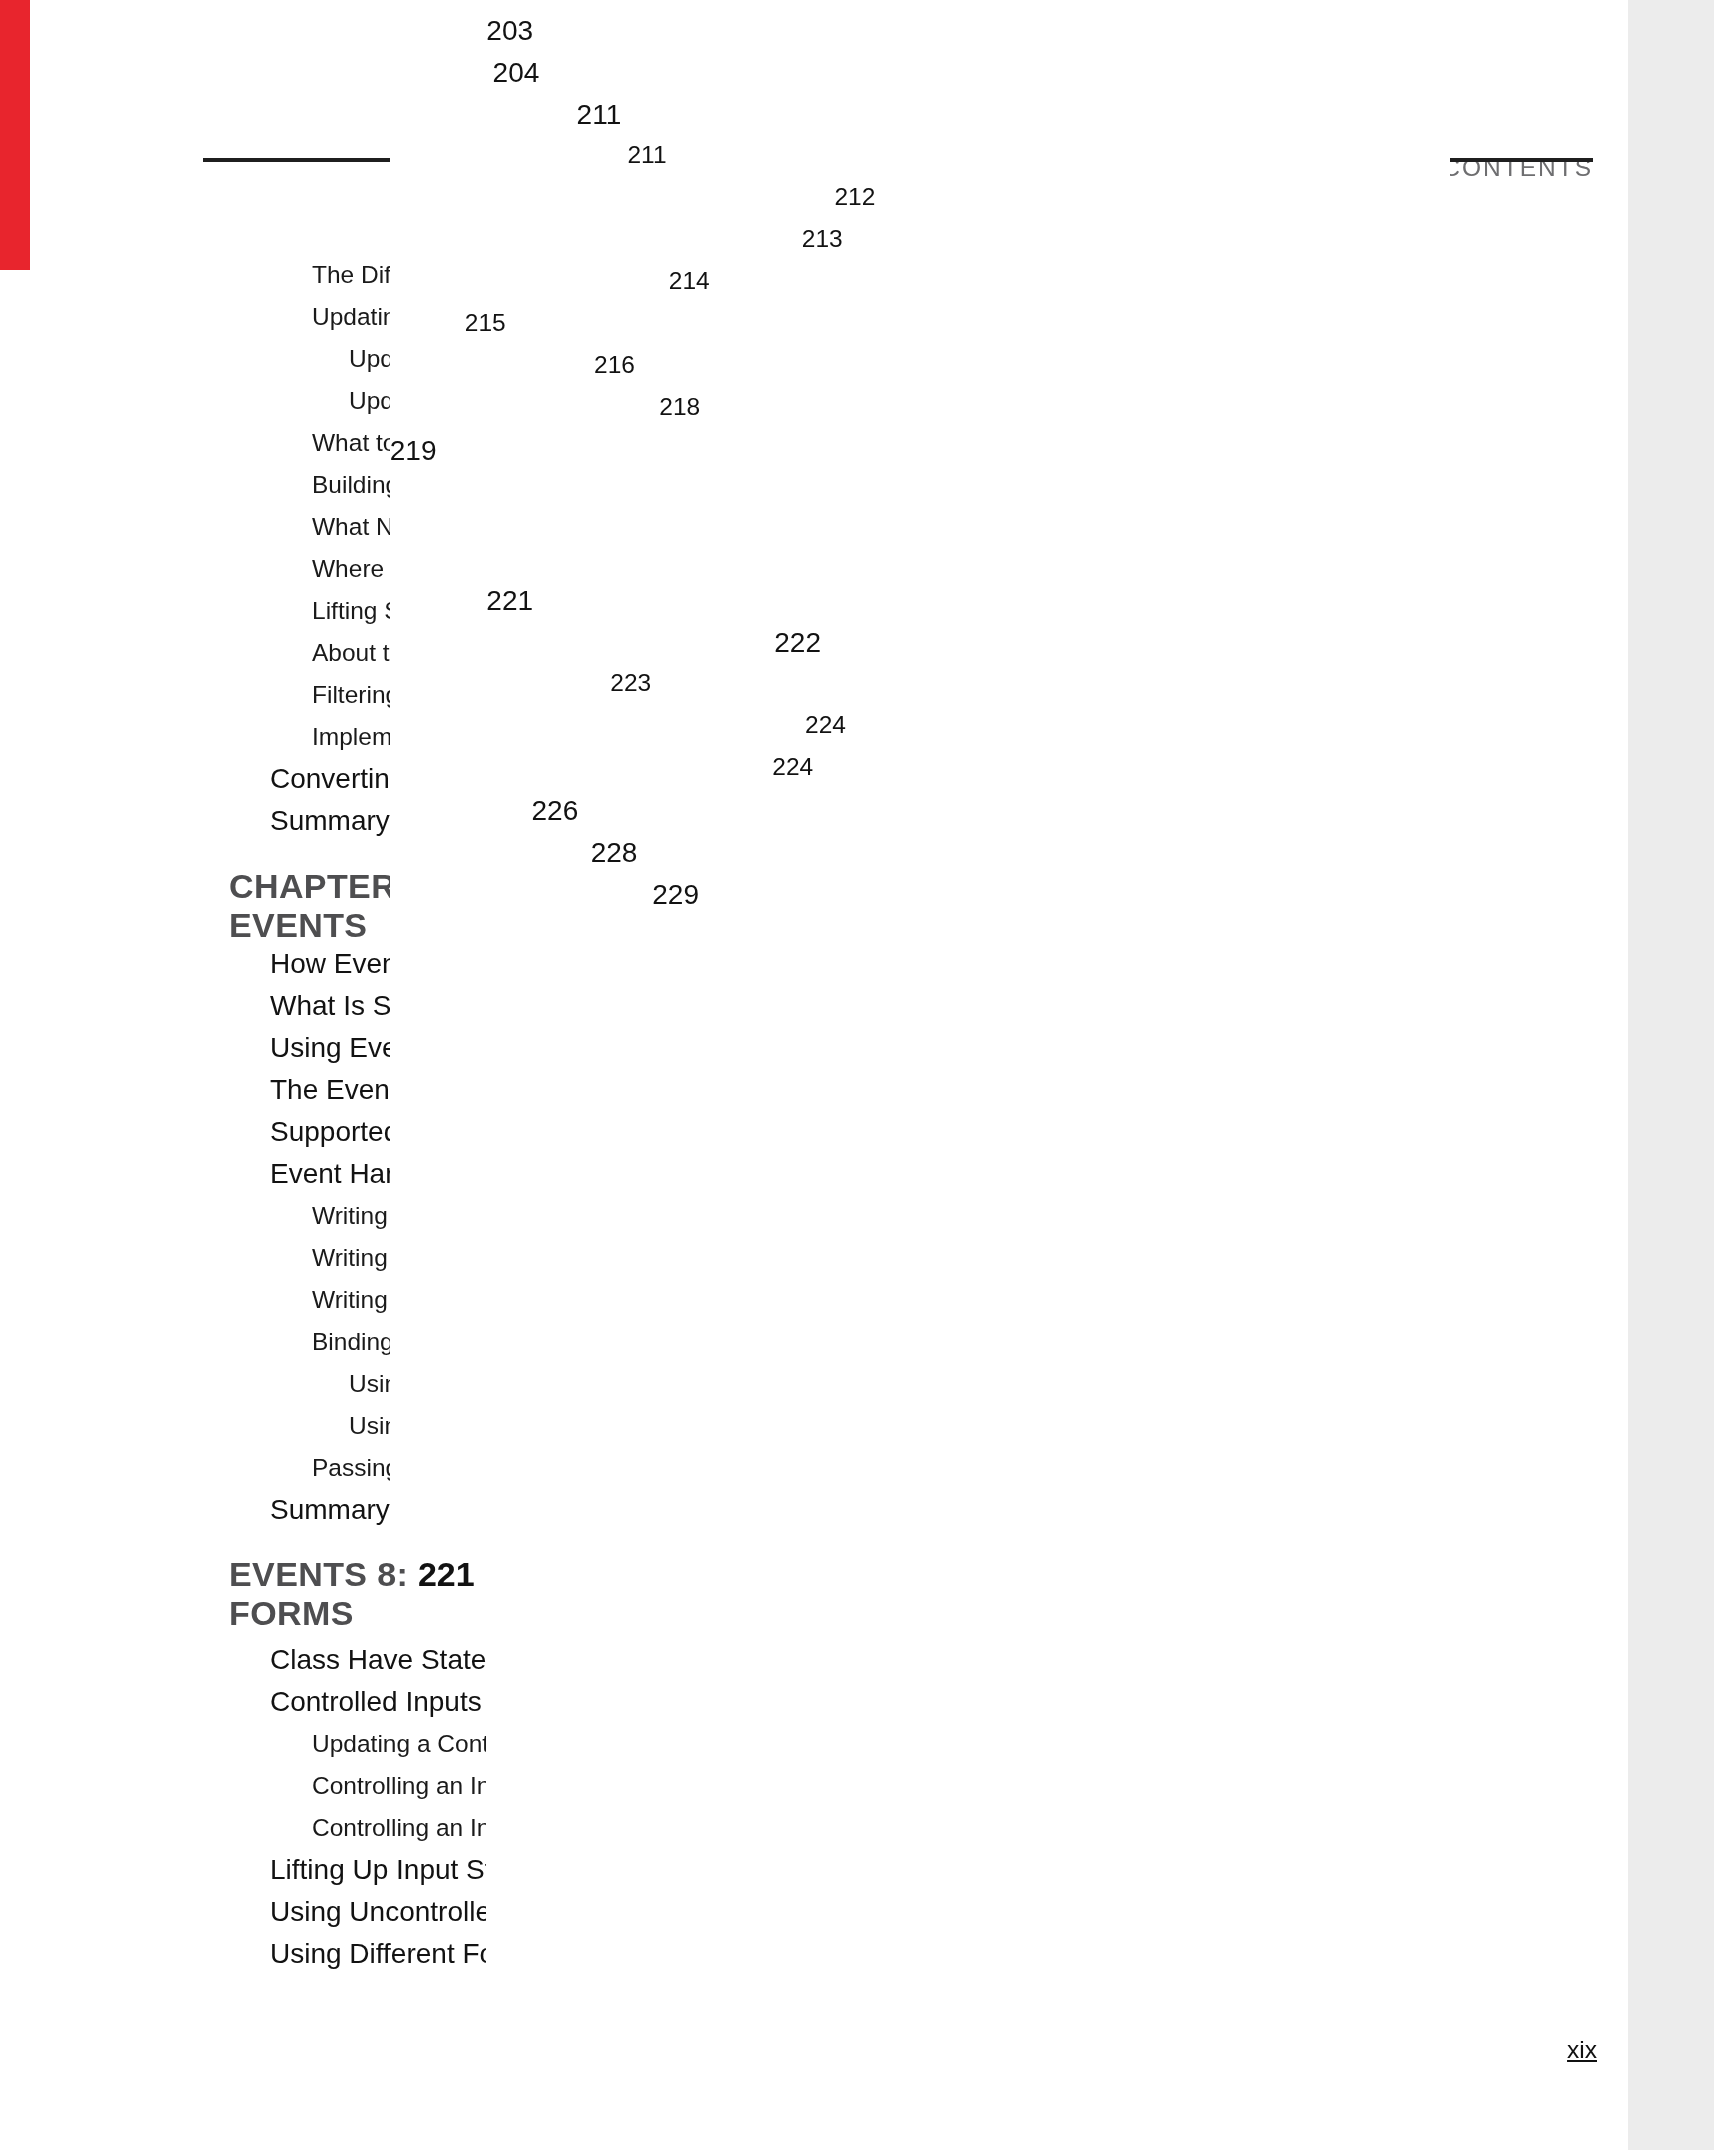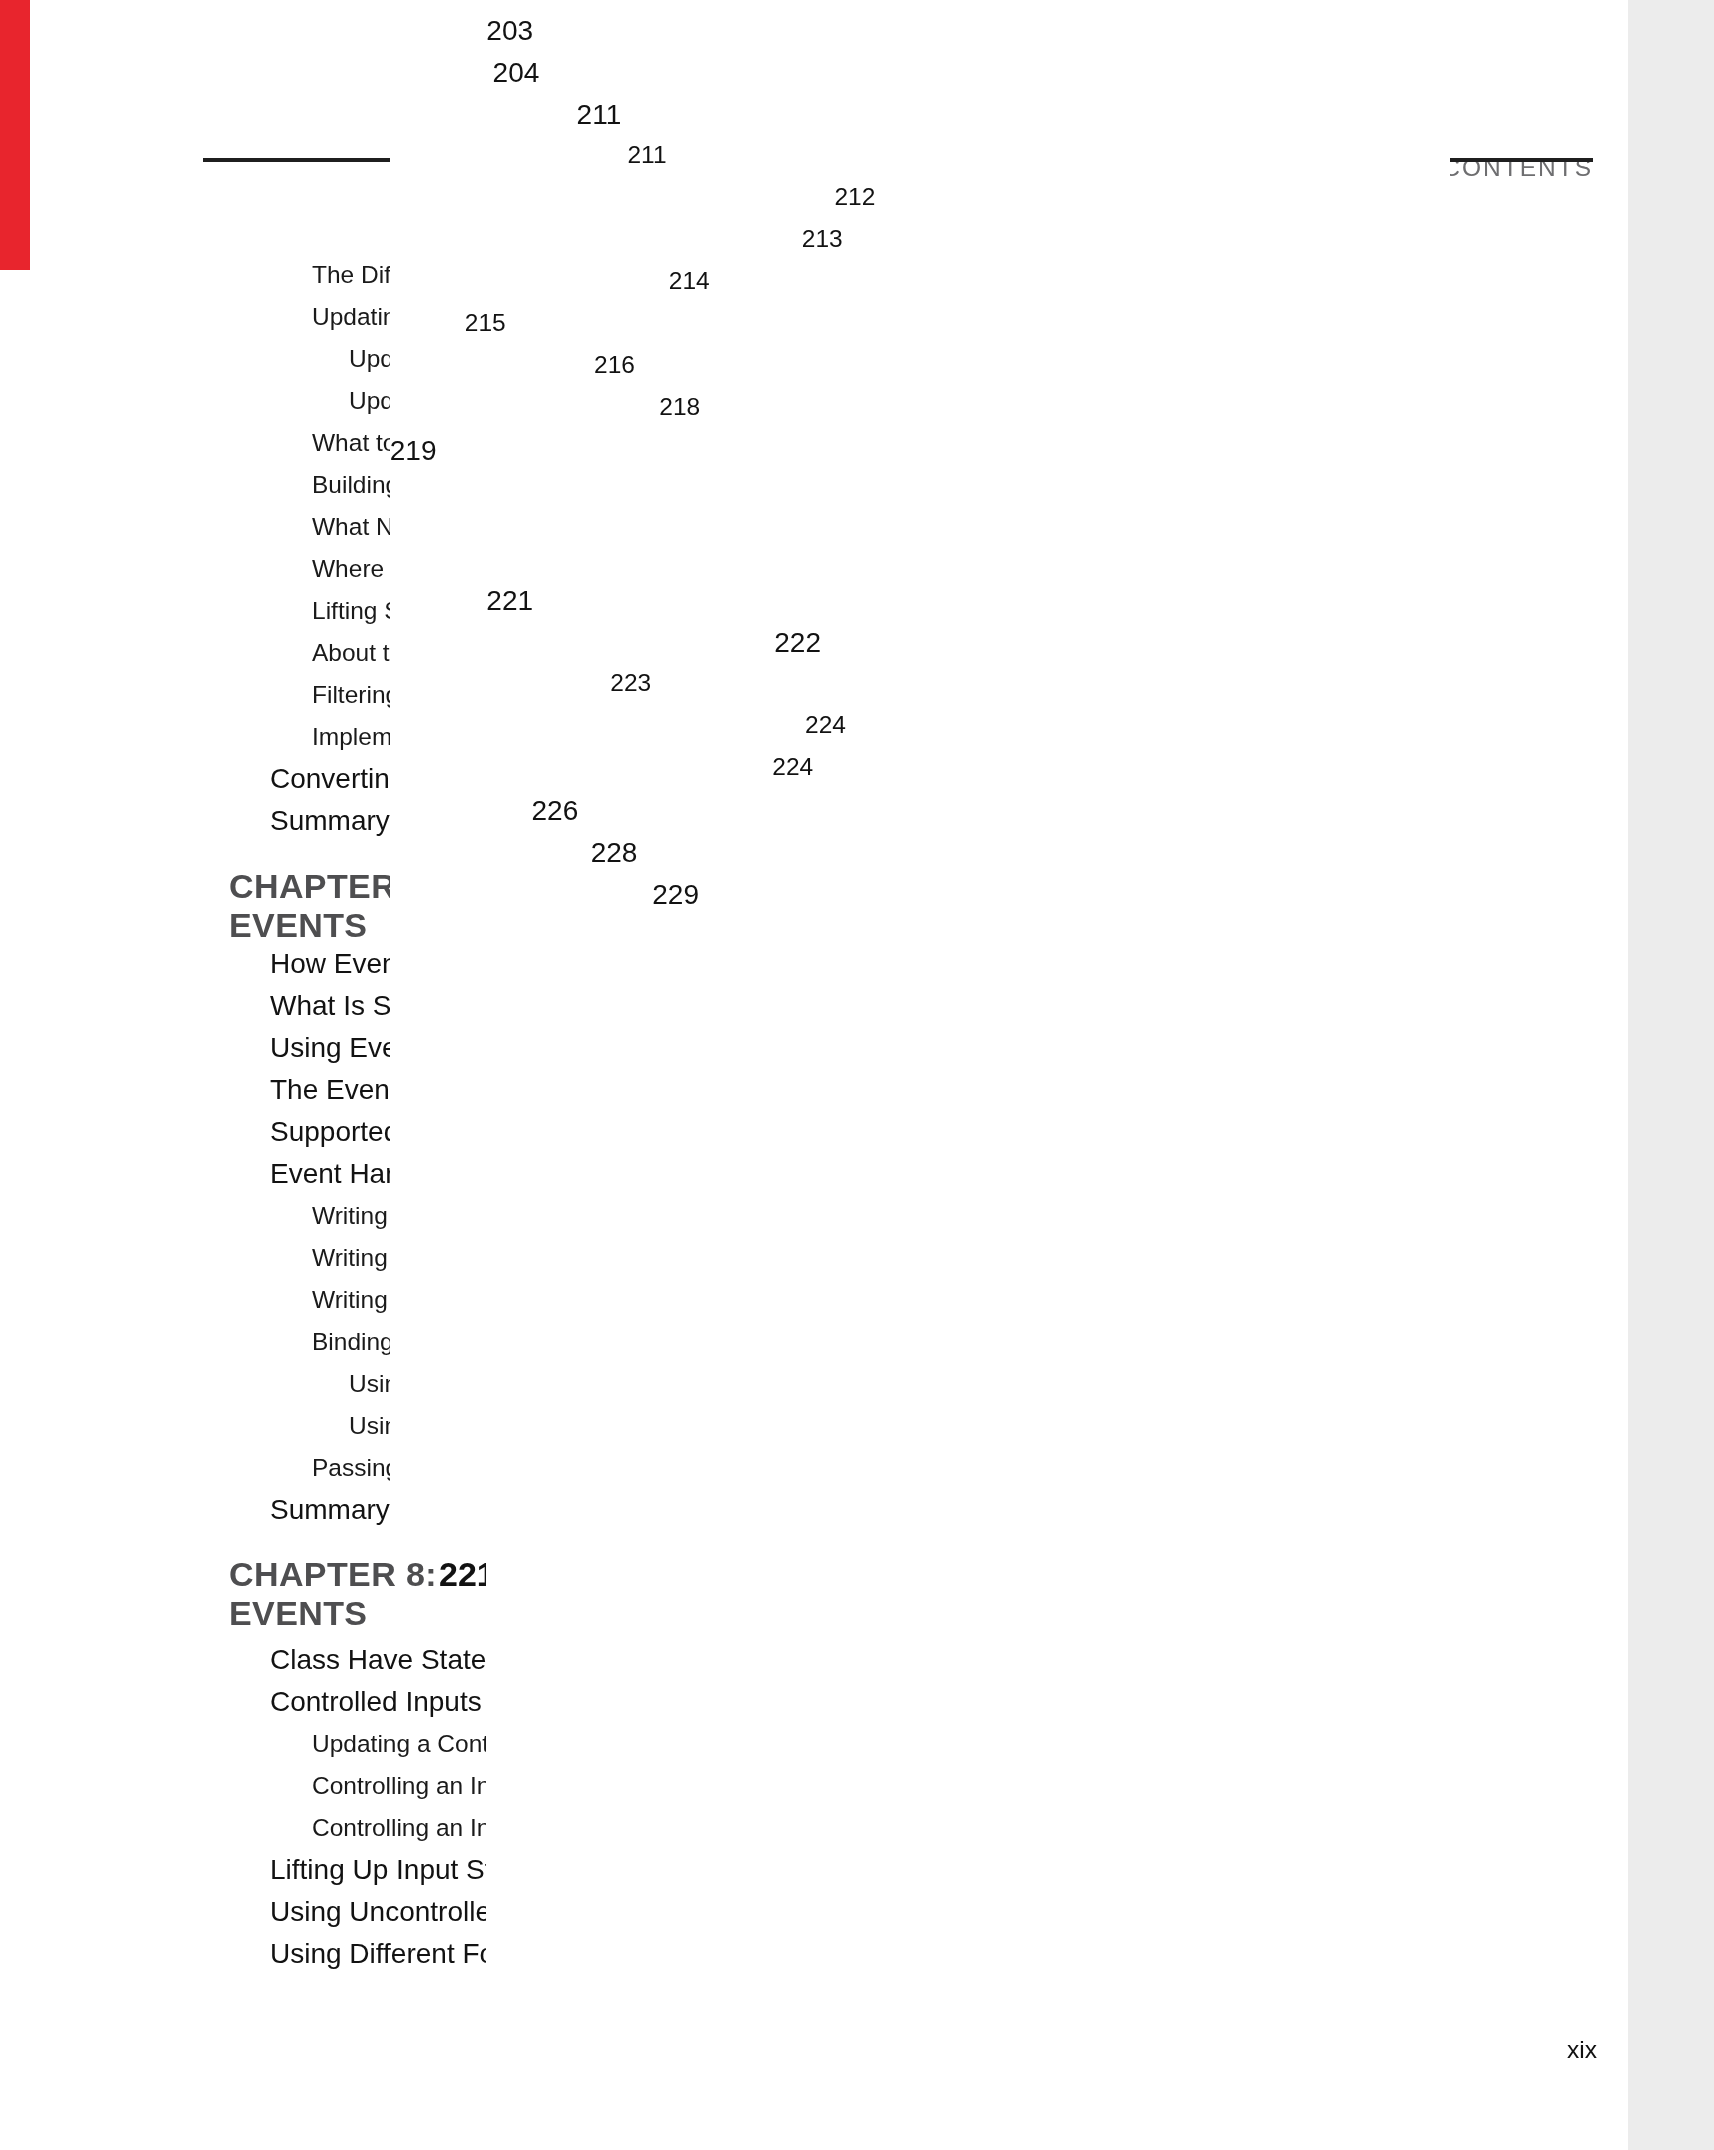--- a/index.html
+++ b/index.html
@@ -54,21 +54,21 @@
     letter-spacing:0.4px;
     line-height:39px;
     border-bottom:3.3px solid #56565a;
     padding-bottom:8.2px;
   }
   .chapter-heading .page{margin-left:auto;letter-spacing:0;}
   .ch7{top:867px;}
   .ch8{top:1555px;}
   .folio{
     position:absolute;top:2036px;right:118px;
-    font-size:24.5px;color:#111111;font-weight:300;
+    font-size:24.5px;color:#111111;font-weight:300;text-decoration:underline;
   }
 </style>
 </head>
 <body>
 
 <div class="page">
 
   <div class="red-tab"></div>
   <div class="edge-stripe"></div>
 
@@ -193,21 +193,21 @@
     <span class="title">Passing Data to Event Handlers</span>
     <span class="page">218</span>
   </div>
       <div class="row lvl1">
     <span class="title">Summary</span>
     <span class="page">219</span>
   </div>
     </div>
 
   <div class="chapter-heading ch8">
-    <span class="label">CHAPTER 8: EVENTS</span>
+    <span class="label">EVENTS 8: FORMS</span>
     <span class="page">221</span>
   </div>
 
   <div class="toc-section sec-c">
       <div class="row lvl1">
     <span class="title">Class Have State</span>
     <span class="page">221</span>
   </div>
       <div class="row lvl1">
     <span class="title">Controlled Inputs vs. Uncontrolled Inputs</span>

